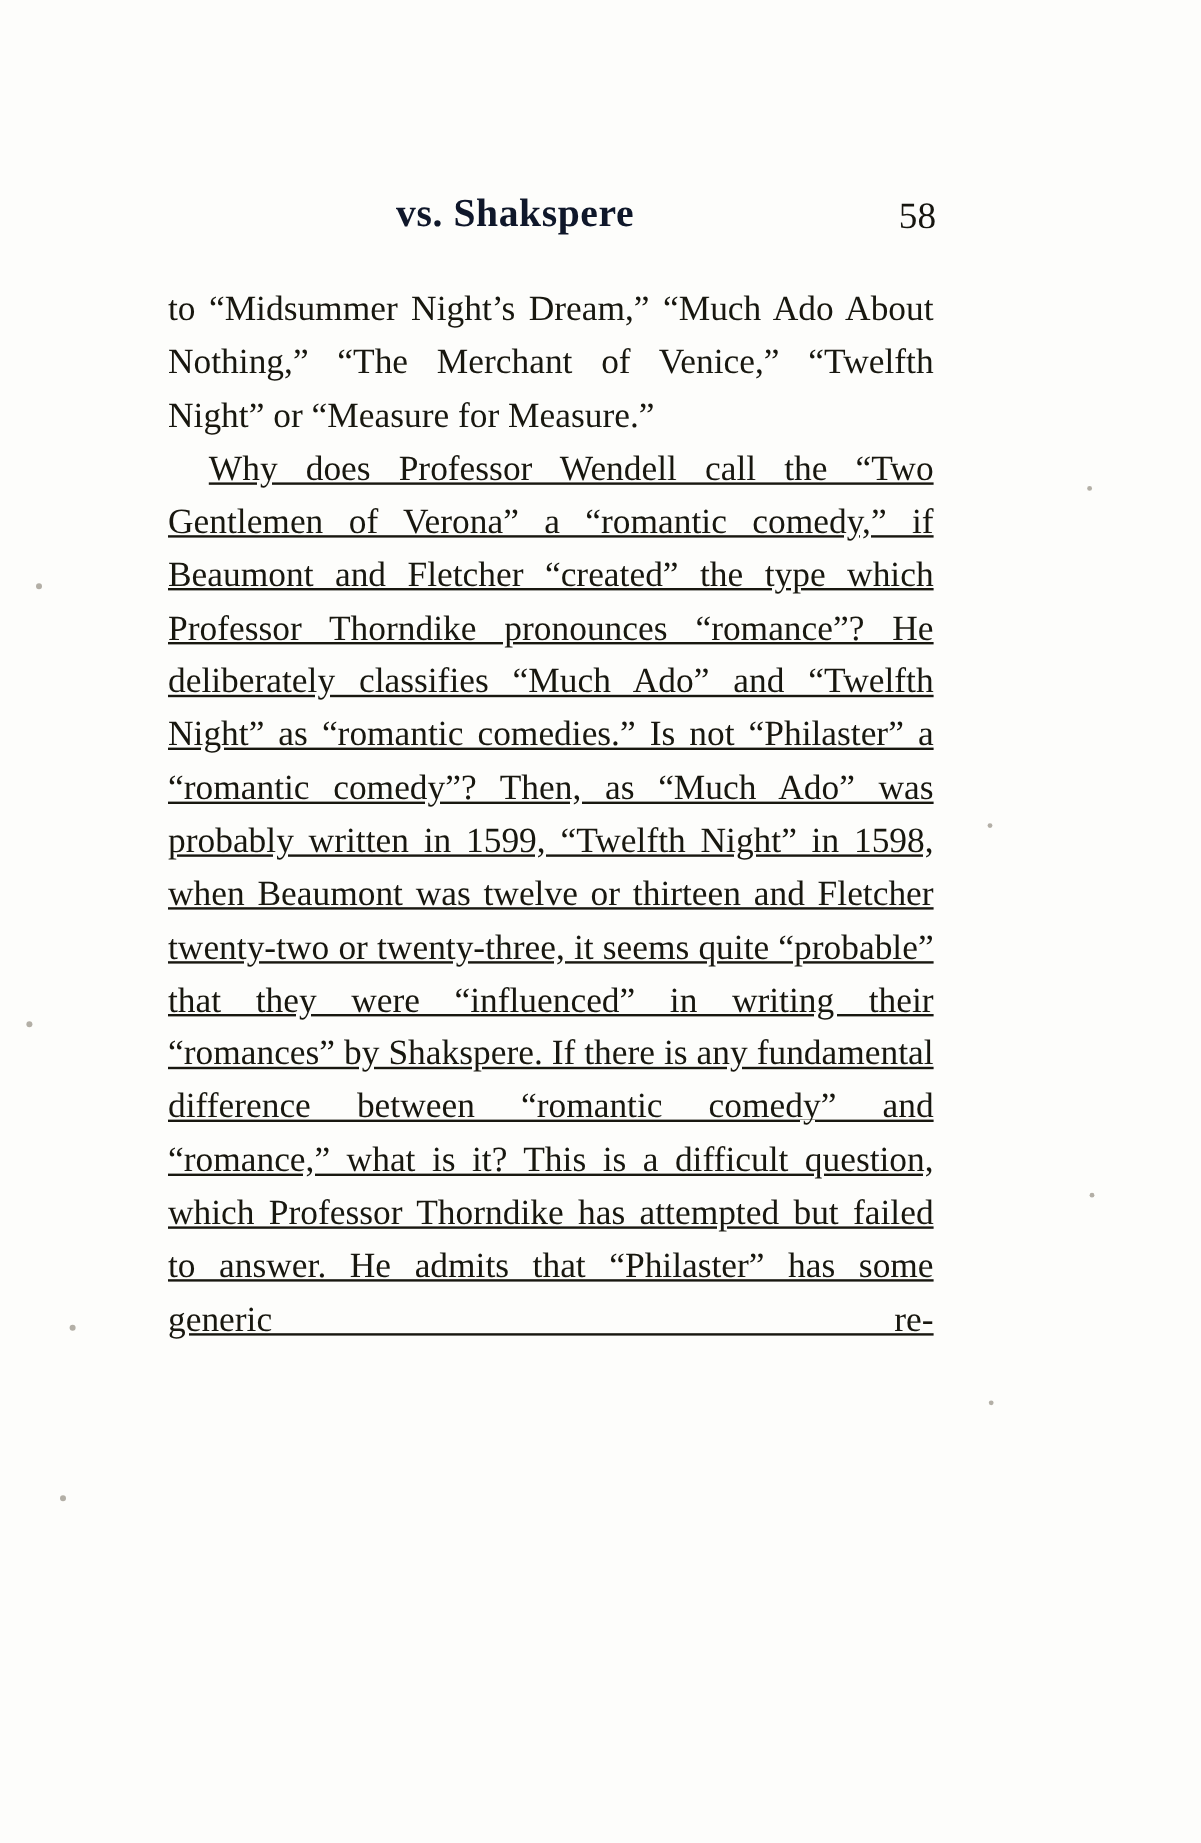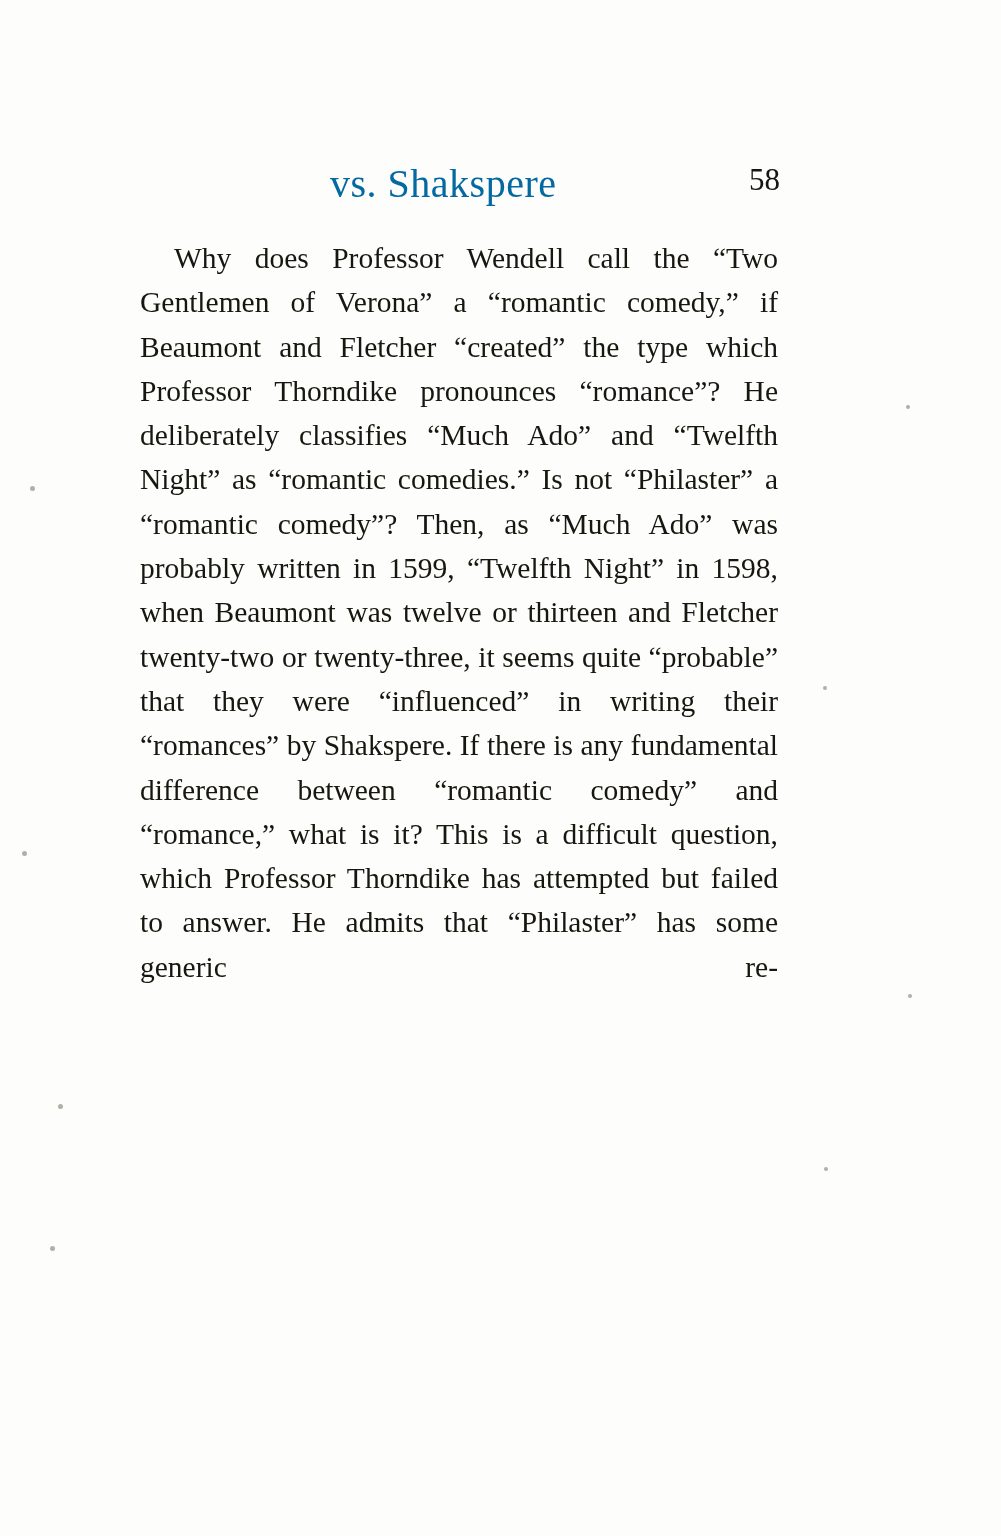--- a/index.html
+++ b/index.html
@@ -27,24 +27,25 @@
     position: absolute;
     top: 160px;
     left: 140px;
     width: 640px;
     height: 44px;
   }
   .header-title {
     position: absolute;
     left: 190px;
     top: 0;
-    font-size: 40px;
+    font-size: 33px;
     letter-spacing: 0.5px;
-    color: #0369a1;
+    color: #0f172a;
     white-space: nowrap;
+    font-weight: bold;
   }
   .header-page-number {
     position: absolute;
     right: 0;
     top: 2px;
     font-size: 31px;
     color: #16150f;
   }
   .body-text {
     position: absolute;
@@ -55,20 +56,21 @@
     line-height: 44.3px;
     color: #18170f;
   }
   .para {
     margin: 0;
     text-align: justify;
     text-justify: inter-word;
   }
   .para.indent {
     text-indent: 34px;
+    text-decoration: underline;
   }
   
   .para.hyphen-end:after {
     content: "";
     display: inline-block;
     width: 100%;
   }
   .para.first:after {
     content: "";
     display: inline-block;
@@ -92,20 +94,21 @@
 <body>
 
 <div class="page">
 
   <div class="header">
     <div class="header-title">vs. Shakspere</div>
     <div class="header-page-number">58</div>
   </div>
 
   <div class="body-text">
+    <p class="para first">to “Midsummer Night’s Dream,” “Much Ado About Nothing,” “The Merchant of Venice,” “Twelfth Night” or “Measure for Measure.”</p>
     <p class="para indent hyphen-end">Why does Professor Wendell call the “Two Gentlemen of Verona” a “romantic comedy,” if Beaumont and Fletcher “created” the type which Professor Thorndike pronounces “romance”?  He deliberately classifies “Much Ado” and “Twelfth Night” as “romantic comedies.”  Is not “Philaster” a “romantic comedy”?  Then, as “Much Ado” was probably written in 1599, “Twelfth Night” in 1598, when Beaumont was twelve or thirteen and Fletcher twenty-two or twenty-three, it seems quite “probable” that they were “influenced” in writing their “romances” by Shakspere.  If there is any fundamental difference between “romantic comedy” and “romance,” what is it?  This is a difficult question, which Professor Thorndike has attempted but failed to answer.  He admits that “Philaster” has some generic re-</p>
   </div>
 
   <span class="speck" style="left:906px;top:405px;width:4px;height:4px;"></span>
   <span class="speck" style="left:30px;top:486px;width:5px;height:5px;"></span>
   <span class="speck" style="left:823px;top:686px;width:4px;height:4px;"></span>
   <span class="speck" style="left:22px;top:851px;width:5px;height:5px;"></span>
   <span class="speck" style="left:908px;top:994px;width:4px;height:4px;"></span>
   <span class="speck" style="left:58px;top:1104px;width:5px;height:5px;"></span>
   <span class="speck" style="left:824px;top:1167px;width:4px;height:4px;"></span>

